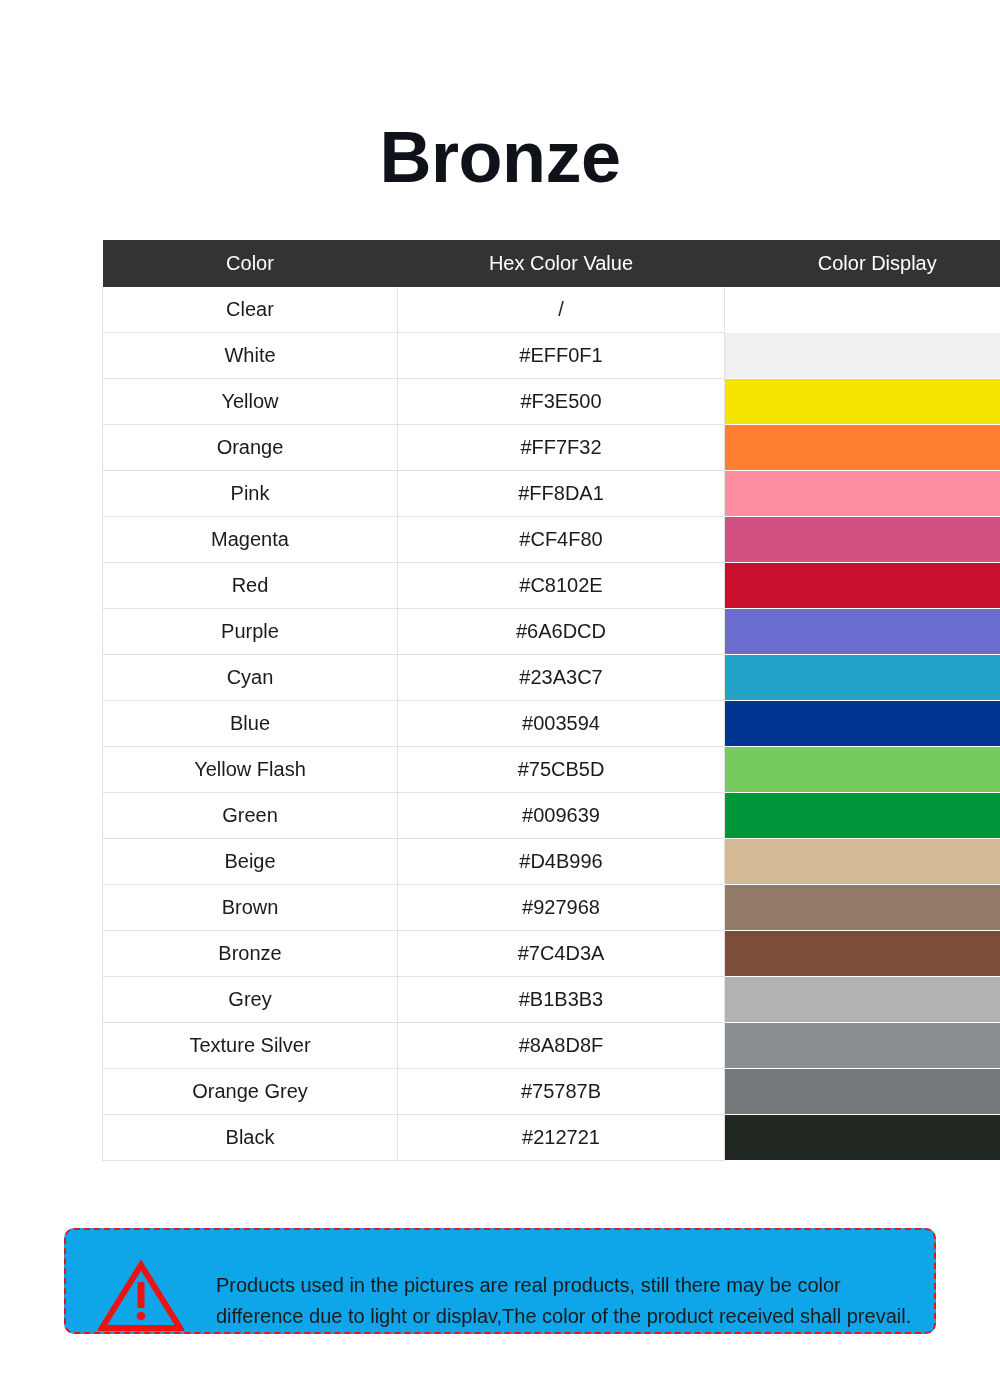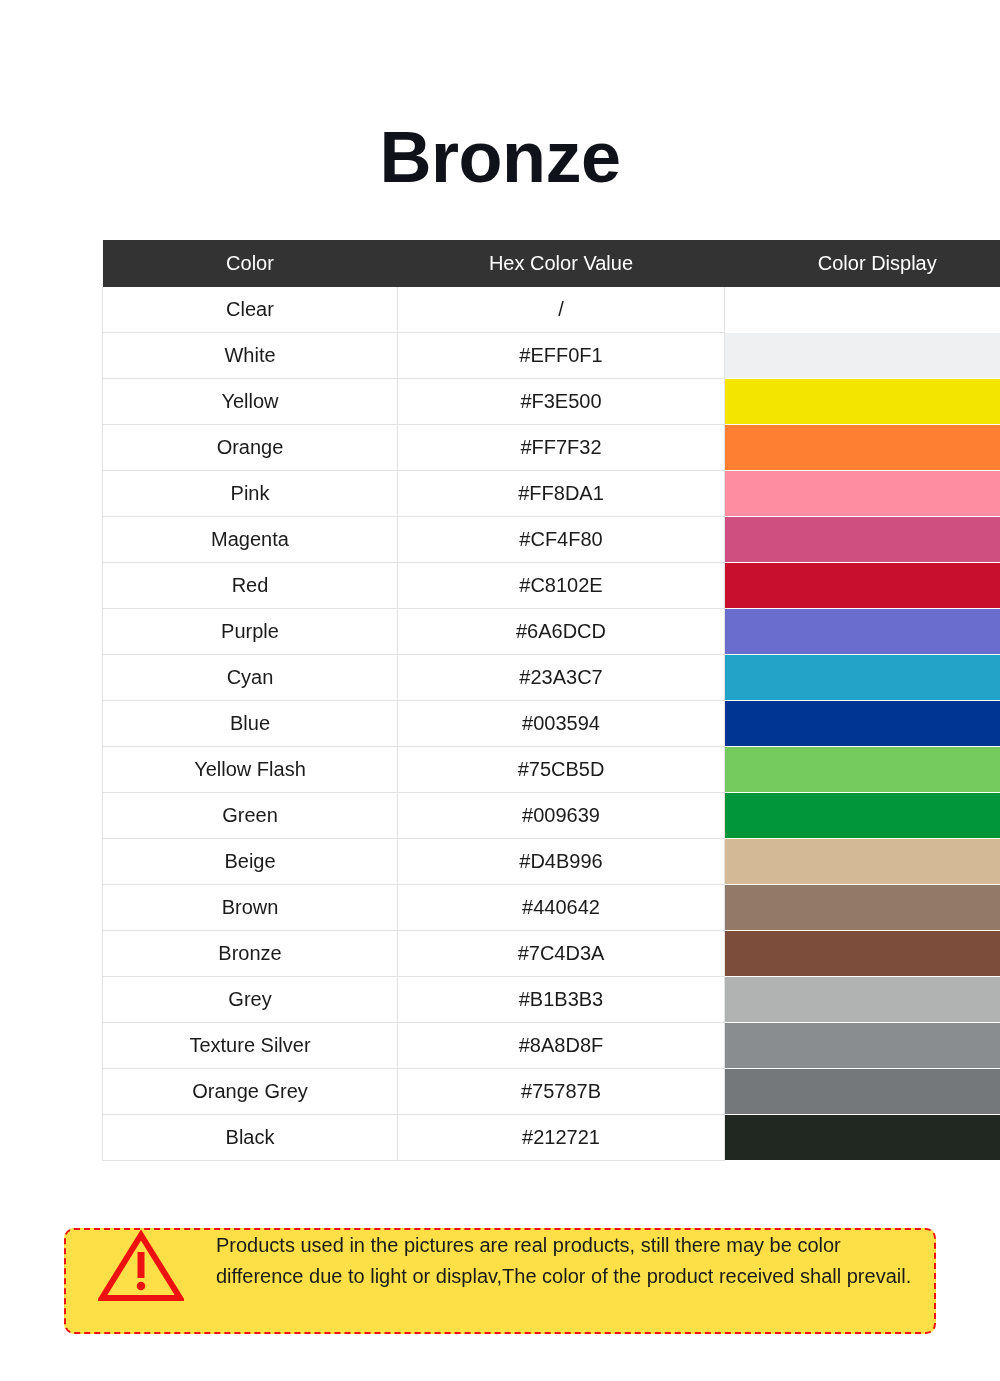--- a/index.html
+++ b/index.html
@@ -88,22 +88,22 @@
   .notice {
     position: absolute;
     left: 64px;
     top: 1228px;
     width: 872px;
     height: 106px;
     box-sizing: border-box;
     border: 2px dashed #ee1111;
     border-radius: 10px;
     display: flex;
-    align-items: flex-start;
-    background: #fde047;
+    align-items: flex-end;
+    background: #0ea5e9;
   }
   .notice-icon {
     width: 150px;
     flex: 0 0 150px;
     display: flex;
     align-items: center;
     justify-content: center;
   }
   .notice-text {
     font-size: 20px;
@@ -218,21 +218,21 @@
         </tr>
         <tr>
           <td>Beige</td>
           <td>#D4B996</td>
           <td class="swatch-cell">
             <span class="swatch" style="background: rgb(212, 185, 150);"></span>
           </td>
         </tr>
         <tr>
           <td>Brown</td>
-          <td>#440642</td>
+          <td>#927968</td>
           <td class="swatch-cell">
             <span class="swatch" style="background: rgb(146, 121, 104);"></span>
           </td>
         </tr>
         <tr>
           <td>Bronze</td>
           <td>#7C4D3A</td>
           <td class="swatch-cell">
             <span class="swatch" style="background: rgb(124, 77, 58);"></span>
           </td>

